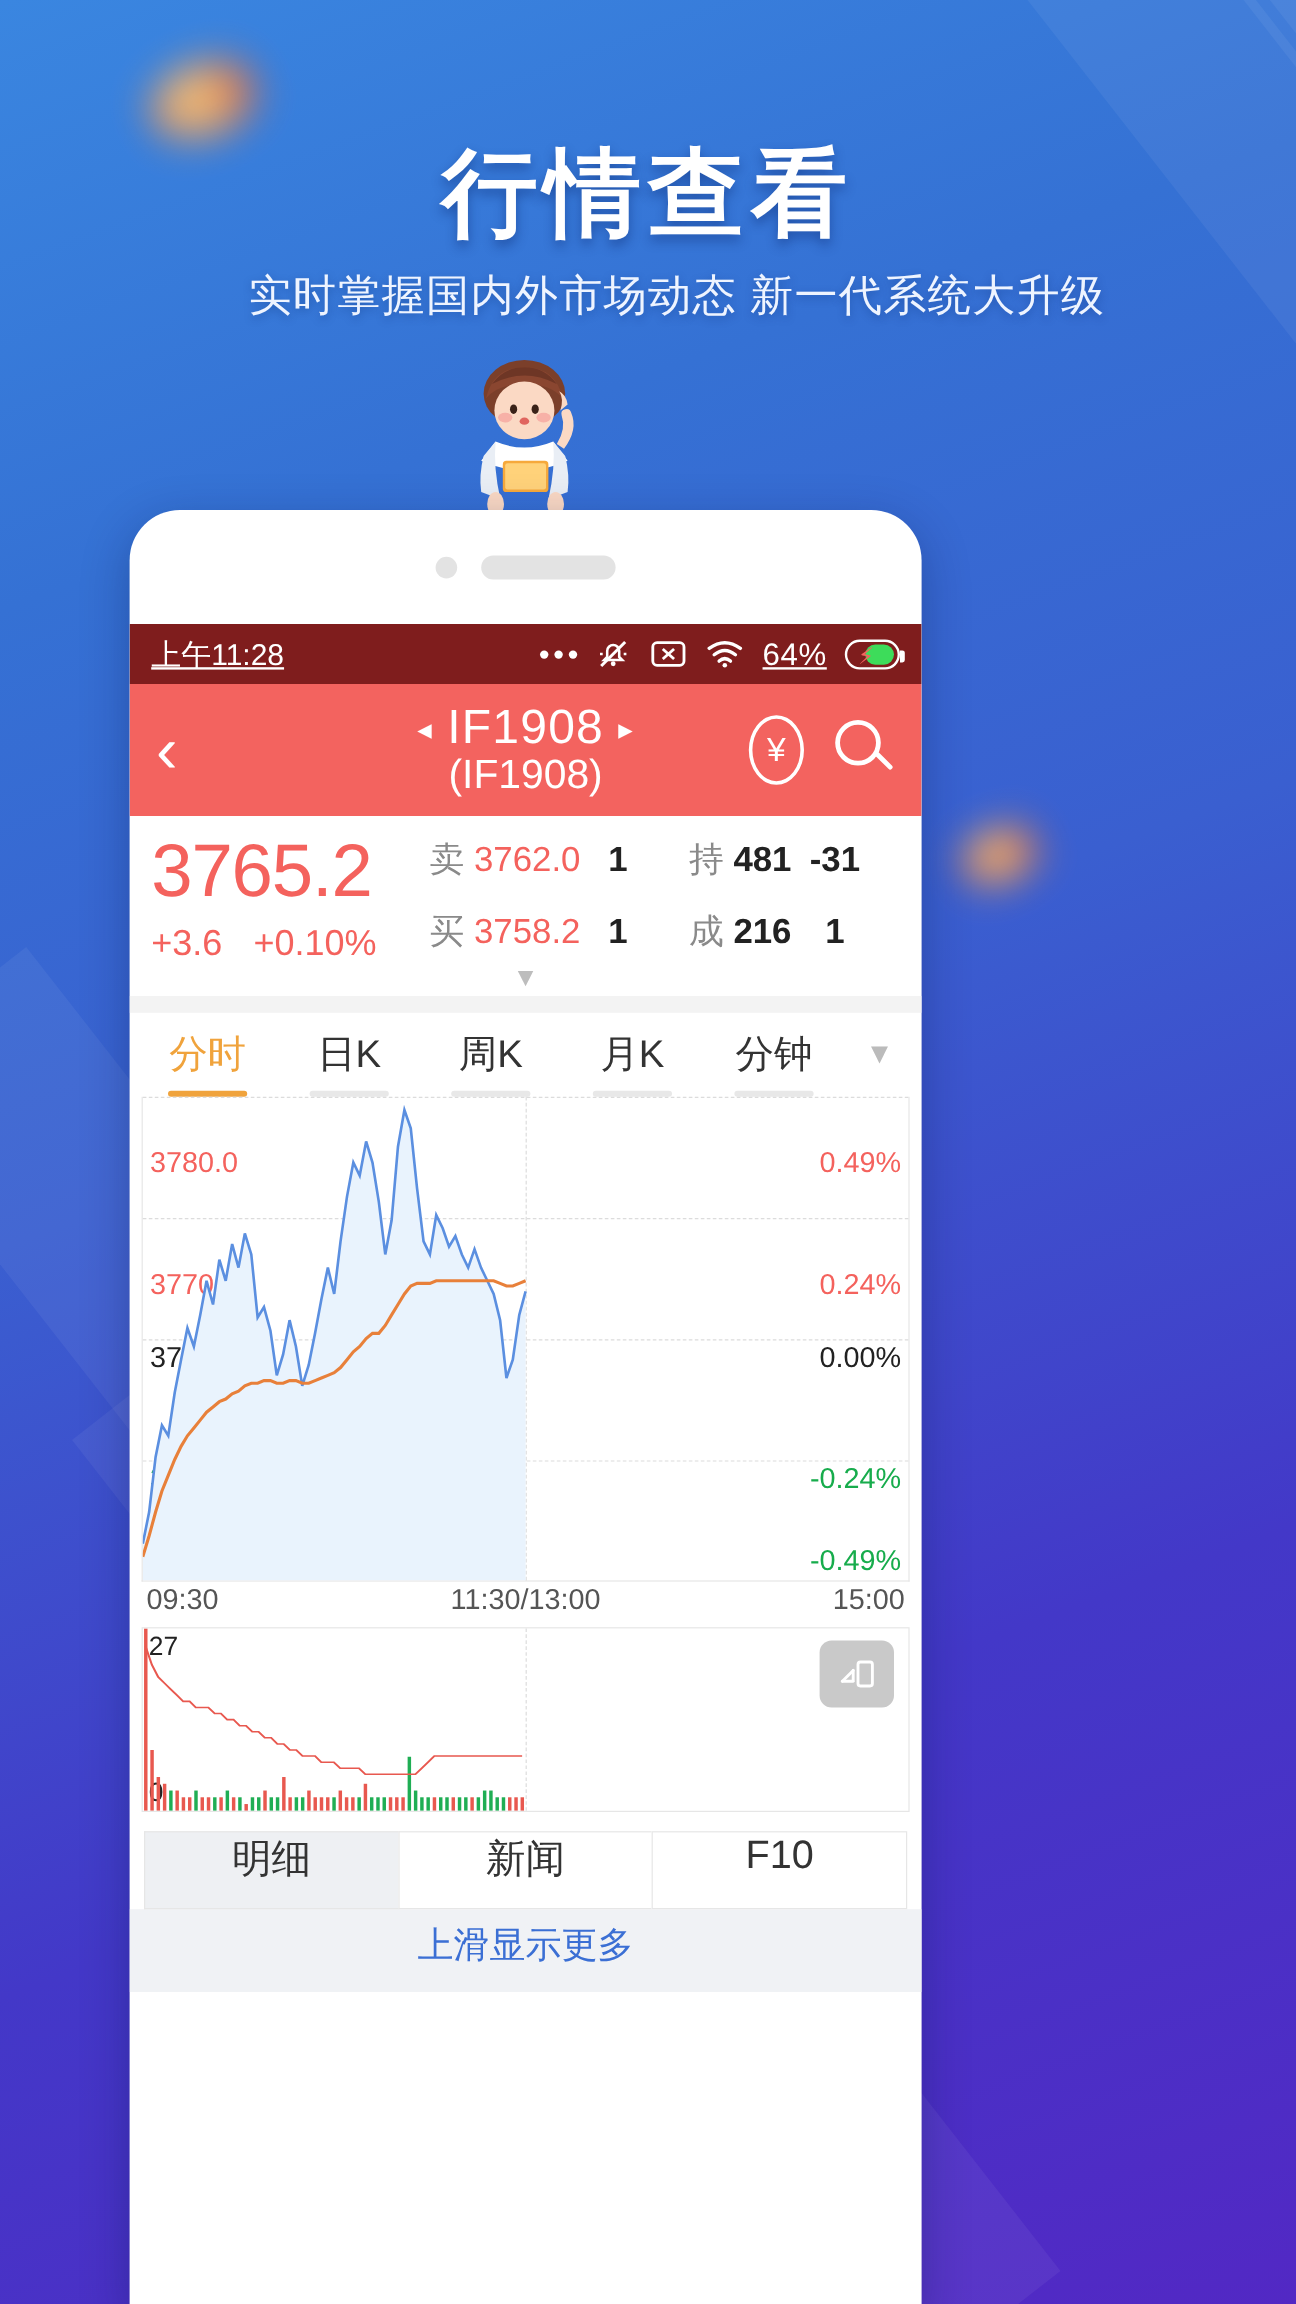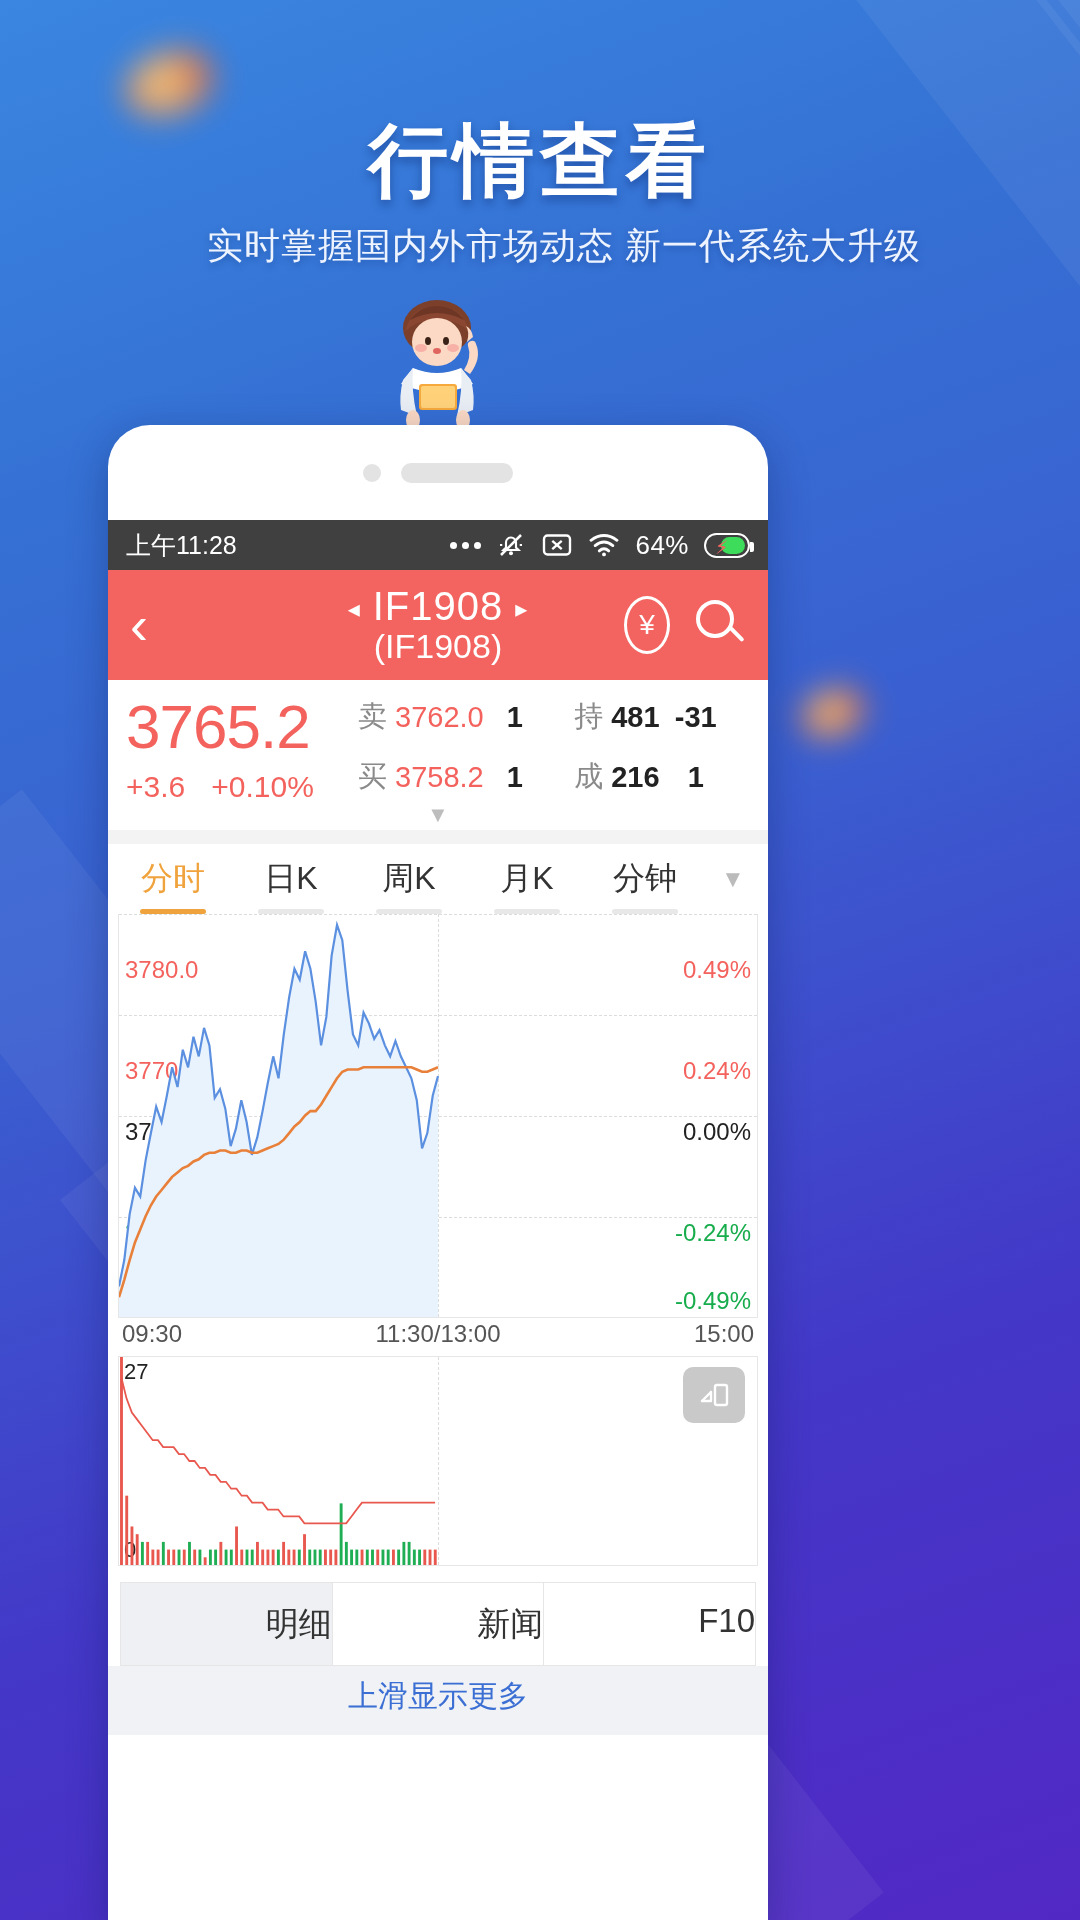--- a/index.html
+++ b/index.html
@@ -52,23 +52,24 @@
     border-radius:42px 42px 0 0;
     overflow:hidden;
     box-shadow:0 12px 40px rgba(0,20,70,.3);
   }
   .notch-row { height:95px; display:flex; align-items:center; justify-content:center; gap:20px; }
   .notch-dot { width:18px; height:18px; border-radius:50%; background:#e3e3e3; }
   .notch-bar { width:112px; height:20px; border-radius:10px; background:#e3e3e3; }
 
   
   .statusbar {
-    height:50px; background:#404040; color:#fff;
+    height:50px; background:#7f1d1d; color:#fff;
     display:flex; align-items:center; padding:0 18px;
     font-size:25px;
+    text-decoration:underline;
   }
   .sb-right { margin-left:auto; display:flex; align-items:center; gap:15px; }
   .sb-dots { display:flex; gap:5px; }
   .sb-dots i { width:7px; height:7px; border-radius:50%; background:#fff; display:block; }
   .sb-pct { font-size:26px; font-weight:500; letter-spacing:.5px; }
   .batt {
     width:46px; height:25px; border:2.5px solid #fff; border-radius:13px;
     position:relative; display:flex; align-items:center; justify-content:flex-end;
     padding-right:3px;
   }
@@ -130,32 +131,32 @@
   }
   .gl { position:absolute; left:0; right:0; border-top:1px dashed #dcdcdc; }
   .vl { position:absolute; top:0; bottom:0; border-left:1px dashed #dcdcdc; }
   .ytick { position:absolute; font-size:24px; line-height:24px; }
   .yl { left:6px; } .yr { right:6px; }
   .up { color:#f4625d;margin-top:40px; } .dn { color:#17ac4c; } .mid { color:#222; }
   .timeaxis { position:relative; height:34px; font-size:24px; color:#555; }
   .timeaxis span { position:absolute; top:2px; }
 
   
-  .vol { position:relative; height:210px; border:1px solid #e6e6e6; margin-top:4px; }
+  .vol { position:relative; height:154px; border:1px solid #e6e6e6; margin-top:4px; }
   .vol-lbl { position:absolute; left:5px; font-size:22px; color:#222; }
   .vol-btn {
     position:absolute; right:12px; top:10px; width:62px;height:56px;
     background:#c9c9c9; border-radius:10px; display:flex;align-items:center;justify-content:center;
   }
 
   
   .btabs { display:flex; padding:0 12px; margin-top:16px; }
   .btab {
-    flex:1; text-align:right; font-size:33px; color:#333;
-    padding:19px 0 18px 0; border:1px solid #e6e6e6; border-right:none;
+    flex:1; text-align:center; font-size:33px; color:#333;
+    padding:0 0 18px 0; border:1px solid #e6e6e6; border-right:none;
     background:#fff;
   }
   .btab:last-child { border-right:1px solid #e6e6e6; }
   .btab.active { background:#eef0f3; }
   .more { text-align:center; font-size:30px; color:#3b6fd4; background:#f0f2f5; padding:10px 0 18px 0; }
 </style>
 </head>
 <body>
 
 <div class="bg">

